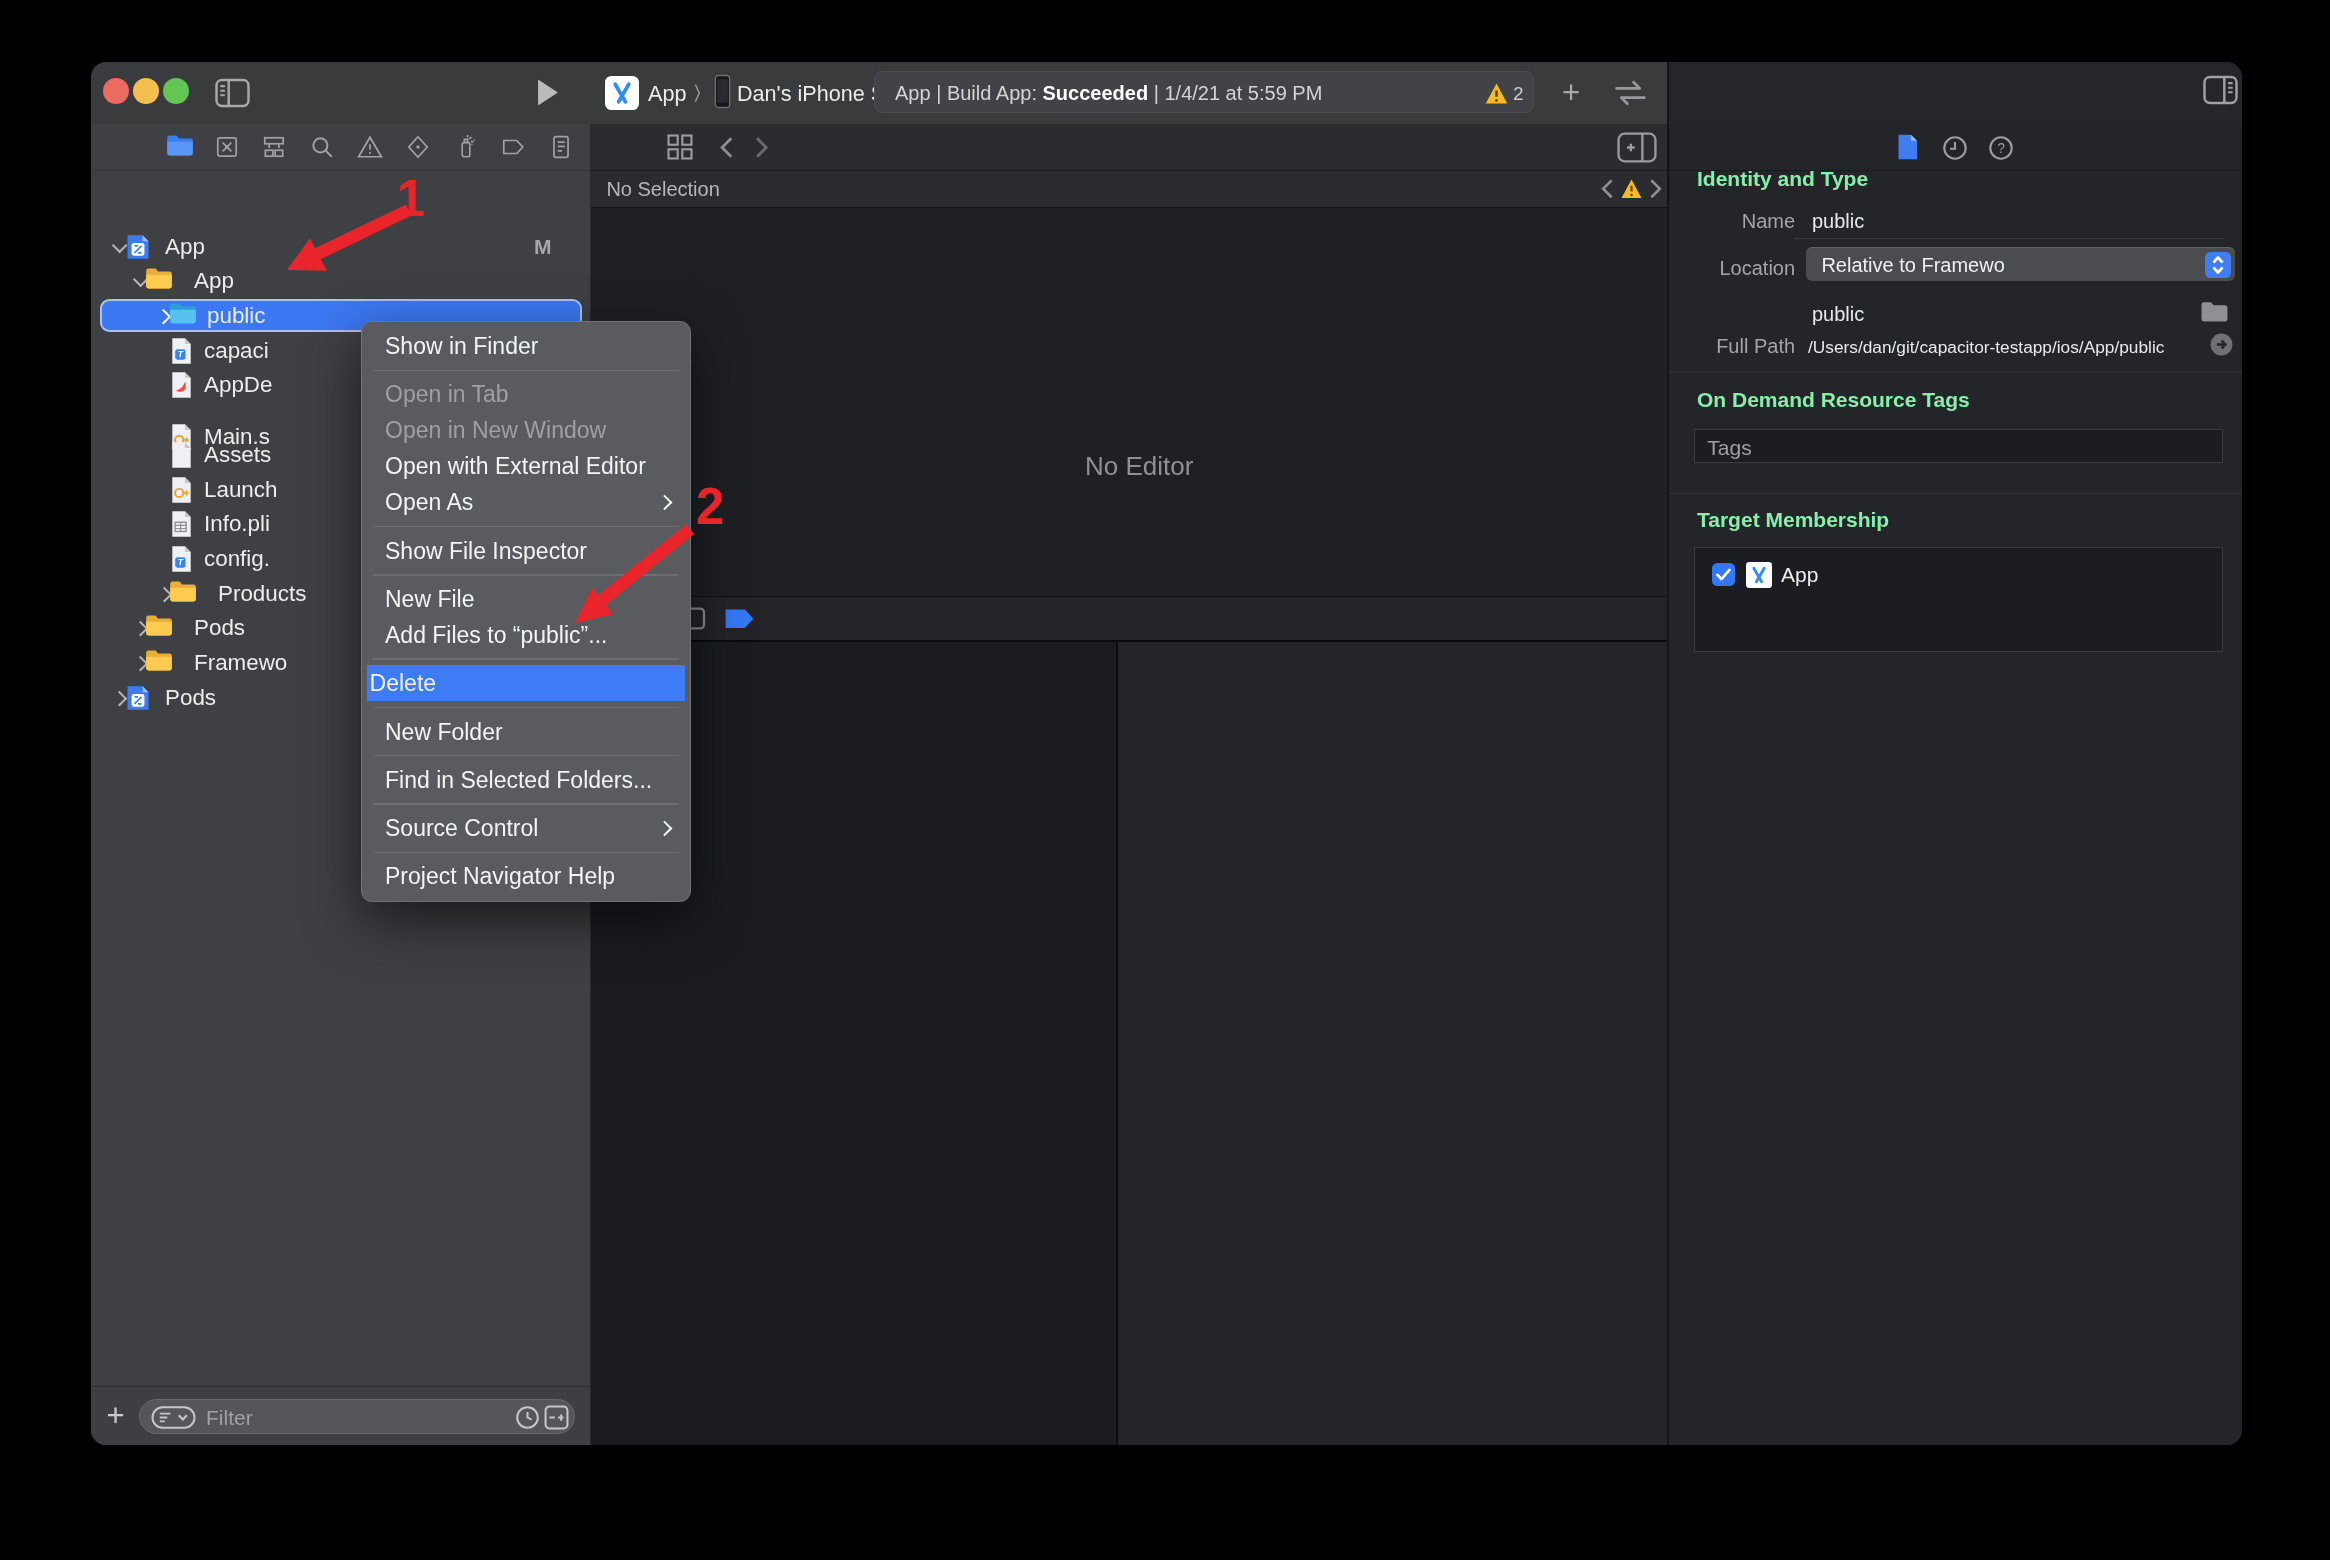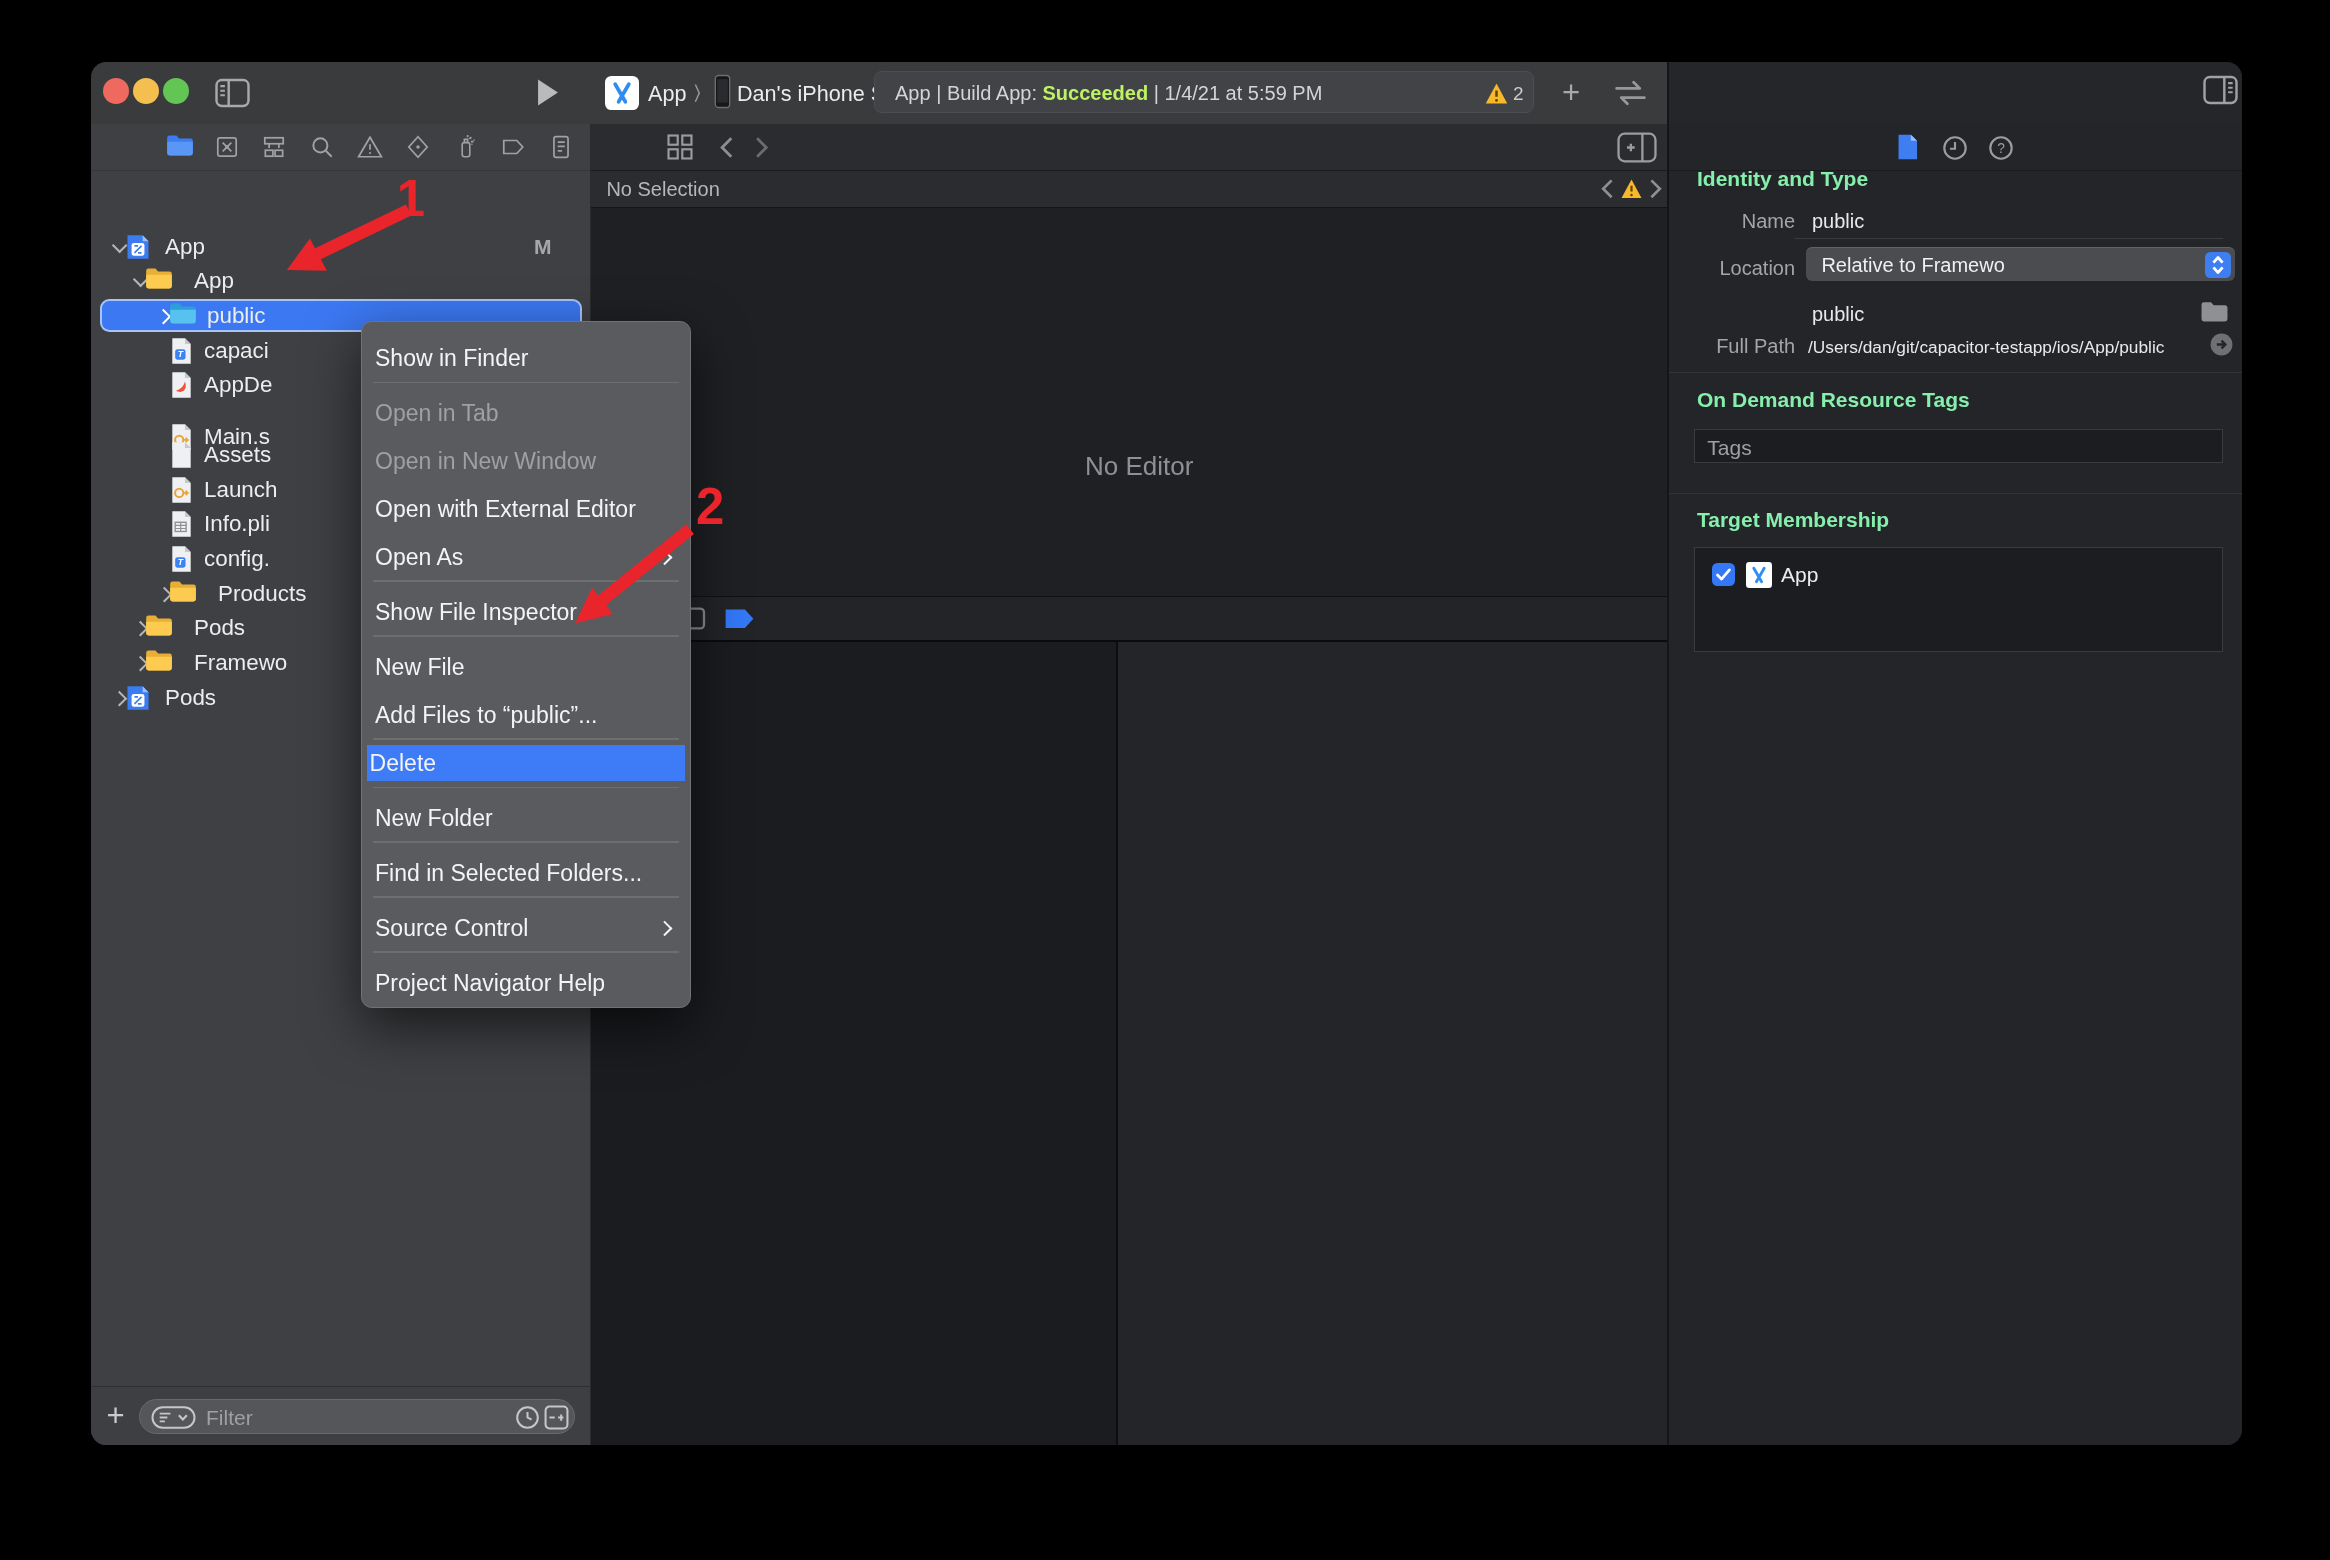--- a/index.html
+++ b/index.html
@@ -49,21 +49,21 @@
   #insptabs{position:absolute;left:0;top:0;width:574px;height:46px;border-bottom:0.8px solid #1a1b1d;}
   .sect{position:absolute;font-size:21px;font-weight:700;color:#86efac;}
   .ilabel{position:absolute;font-size:20px;color:#a4a5a9;text-align:right;width:123px;}
   .ival{position:absolute;font-size:20px;color:#e9e9eb;}
   #loc-popup{position:absolute;background:#4b4c50;border-radius:6.2px;border-top:0.8px solid #626367;box-sizing:border-box;}
   #loc-stepper{position:absolute;width:26px;height:26px;background:#3f7ef0;border-radius:5.4px;}
   .ibox{position:absolute;background:#1c1d20;border:0.8px solid #3a3b3f;box-sizing:border-box;}
   
   #ctxmenu{position:absolute;left:270px;top:259px;width:330px;background:#5a5b5e;border:0.8px solid #717275;
            border-radius:10.8px;padding:6.2px 0;box-shadow:0 18.5px 54px rgba(0,0,0,.6);z-index:40;box-sizing:border-box;}
-  .mi{position:relative;height:36px;line-height:36px;font-size:23px;color:#f4f4f6;padding-left:13px;margin-top:12px;}
+  .mi{position:relative;height:36px;line-height:36px;font-size:23px;color:#f4f4f6;padding-left:23px;}
   .mi.disabled{color:#9fa0a3;}
   .mi.hl{background:#3d7bf7;margin:0 4.6px;border-radius:0;padding-left:3px;}
   .mi .sub{position:absolute;right:20px;top:13px;width:9.3px;height:9.3px;border-right:2.7px solid #f4f4f6;border-top:2.7px solid #f4f4f6;transform:rotate(45deg);}
   .msep{height:1.5px;background:#6d6e70;margin:5.4px 10.8px;}
   
   #arrows{position:absolute;left:0;top:0;width:2330px;height:1561px;pointer-events:none;z-index:60;}
 </style>
 </head>
 <body>
 
@@ -103,21 +103,21 @@
       <span class="abs" style="left:623px;top:12.3px;">
         <svg width="17" height="35" viewBox="0 0 11 23">
             <rect x="0.8" y="1" width="9.4" height="21" rx="2.2" fill="#161719" stroke="#6d6e71" stroke-width="0.9"></rect>
             <rect x="2" y="3.4" width="7" height="15.4" fill="#2a2b2e"></rect>
           </svg>
       </span>
       <span class="txt" style="left:646px;top:18.5px;font-size:21.6px;color:#ececee;">Dan's iPhone SE</span>
 
       <div class="abs" style="left:783px;top:9.3px;width:660px;height:42px;background:#424346;border:0.8px solid #4d4e51;border-radius:7.7px;box-sizing:border-box;">
         <span class="txt" style="left:20px;top:9.3px;font-size:20px;color:#d3d4d6;">
-          <span>App | Build App: </span><span style="font-weight:700;color:#bef264;">Succeeded</span><span> | 1/4/21 at 5:59 PM</span>
+          <span>App | Build App: </span><span style="font-weight:700;color:#ffffff;">Succeeded</span><span> | 1/4/21 at 5:59 PM</span>
         </span>
         <span class="abs" style="left:609px;top:9.3px;">
           <svg width="25" height="23" viewBox="0 0 16 15">
               <path d="M8 1l7 13H1z" fill="#f7b829"></path>
               <path d="M8 5.5v4.2" stroke="#5a4406" stroke-width="1.6"></path>
               <circle cx="8" cy="12" r="0.9" fill="#5a4406"></circle>
             </svg>
         </span>
         <span class="txt" style="left:638px;top:10.8px;font-size:19px;color:#c9cacc;">2</span>
       </div>

